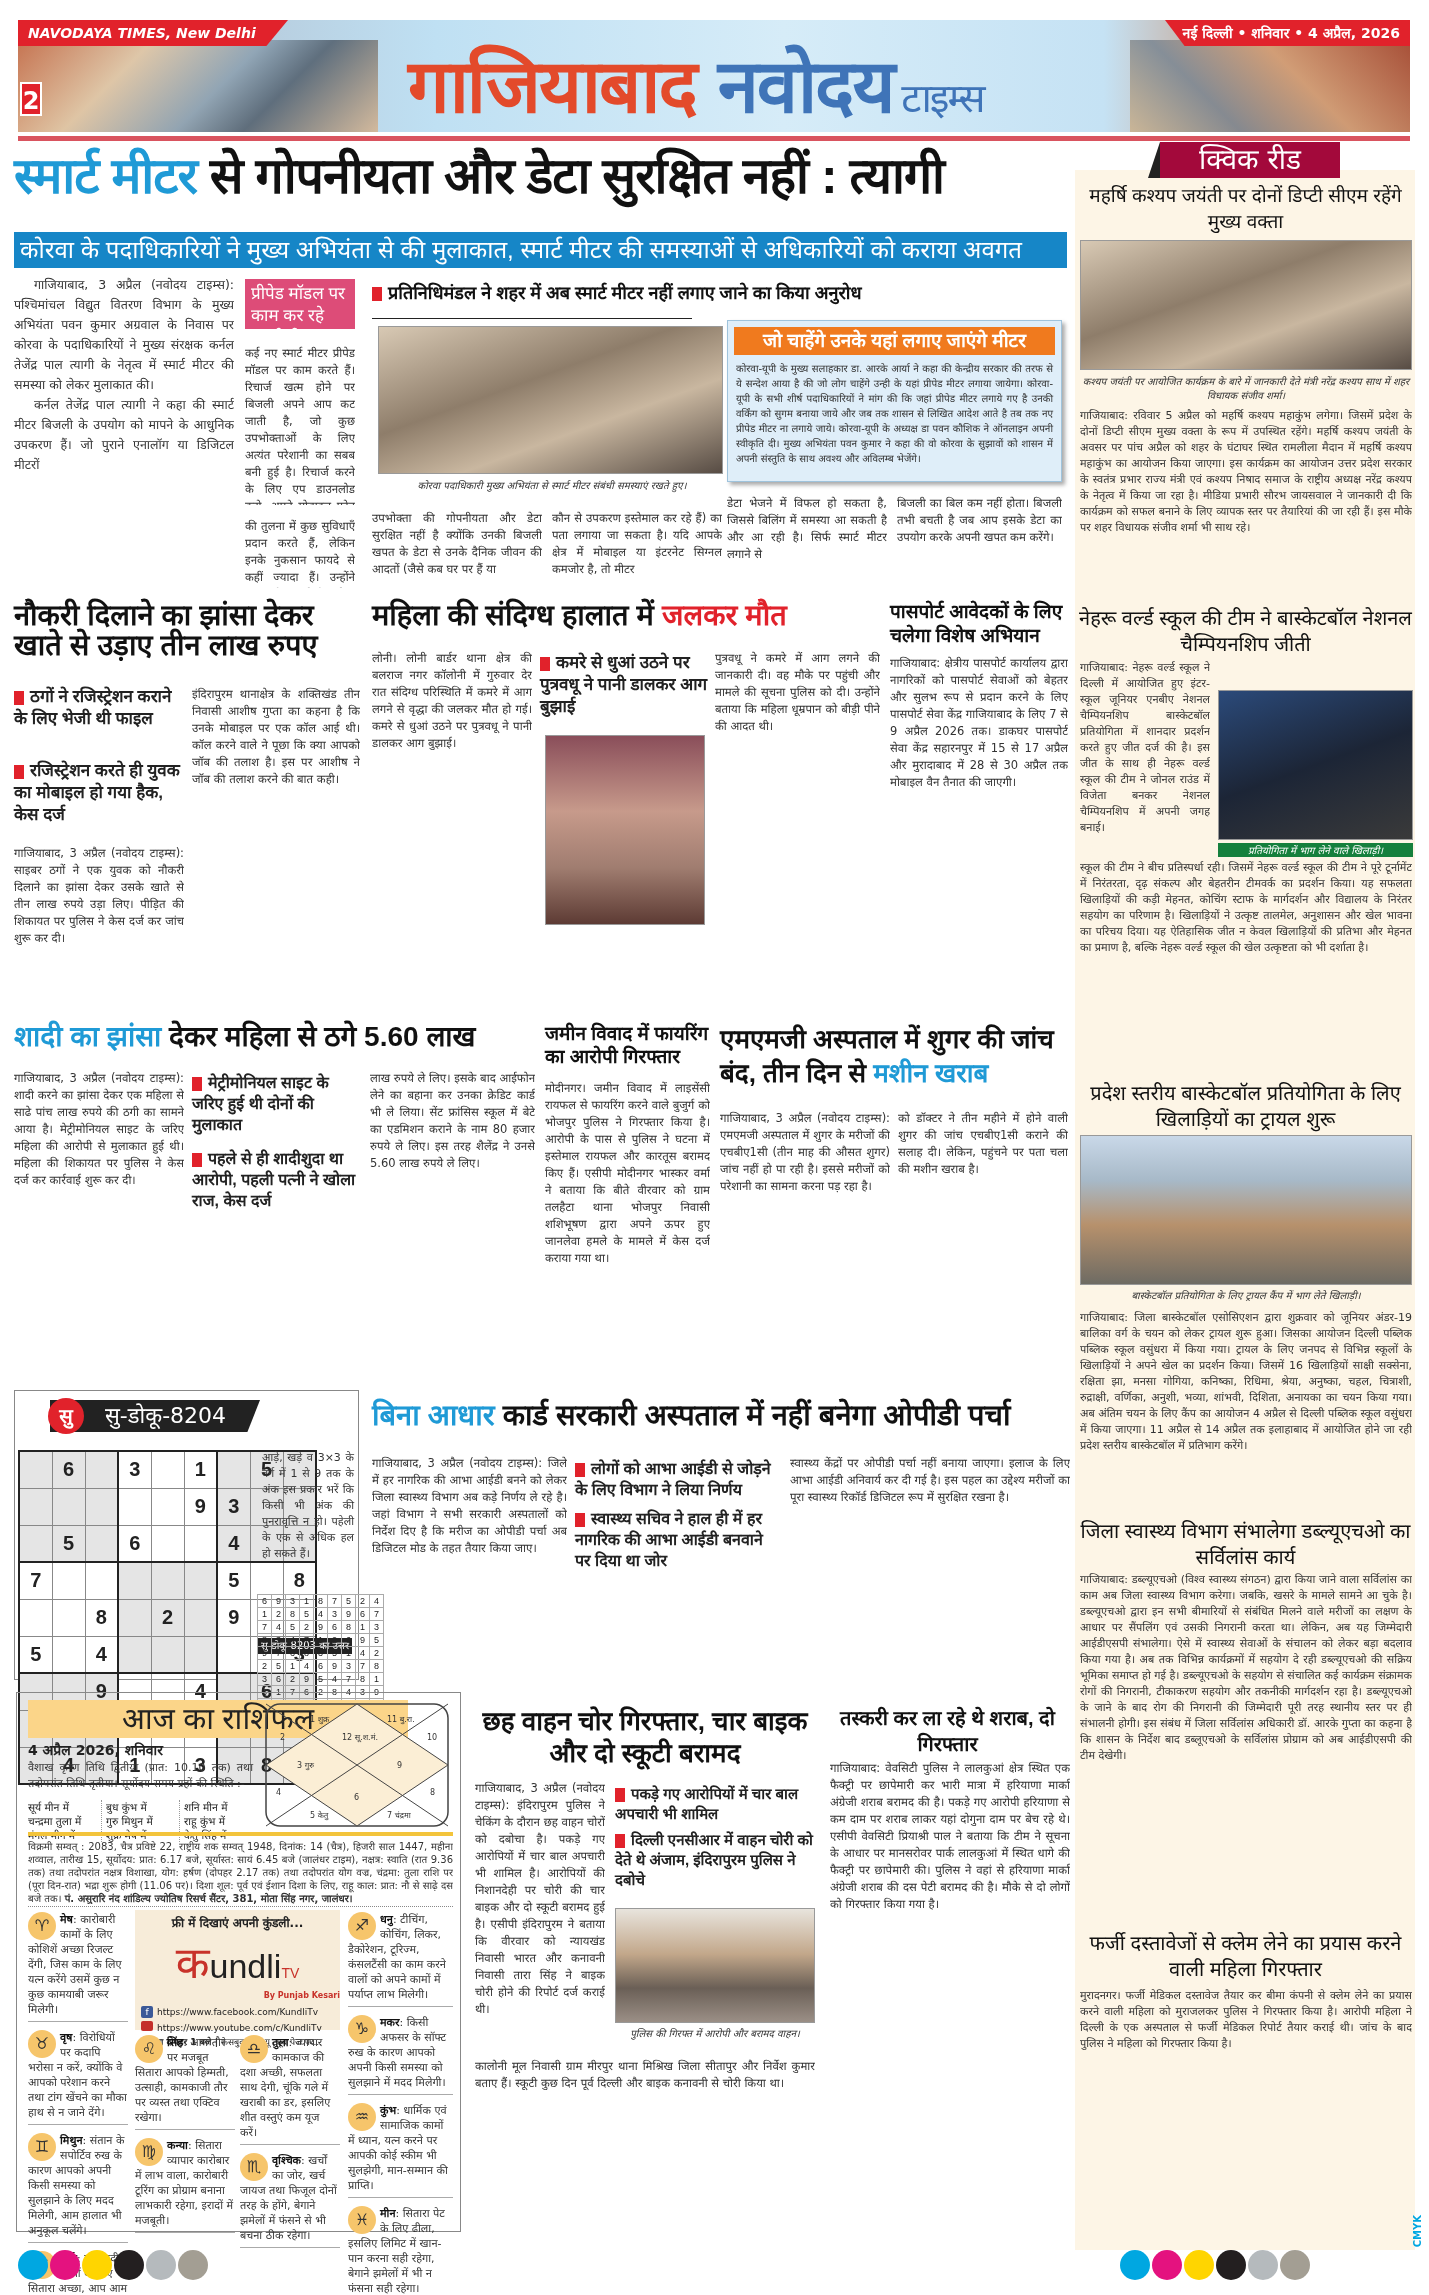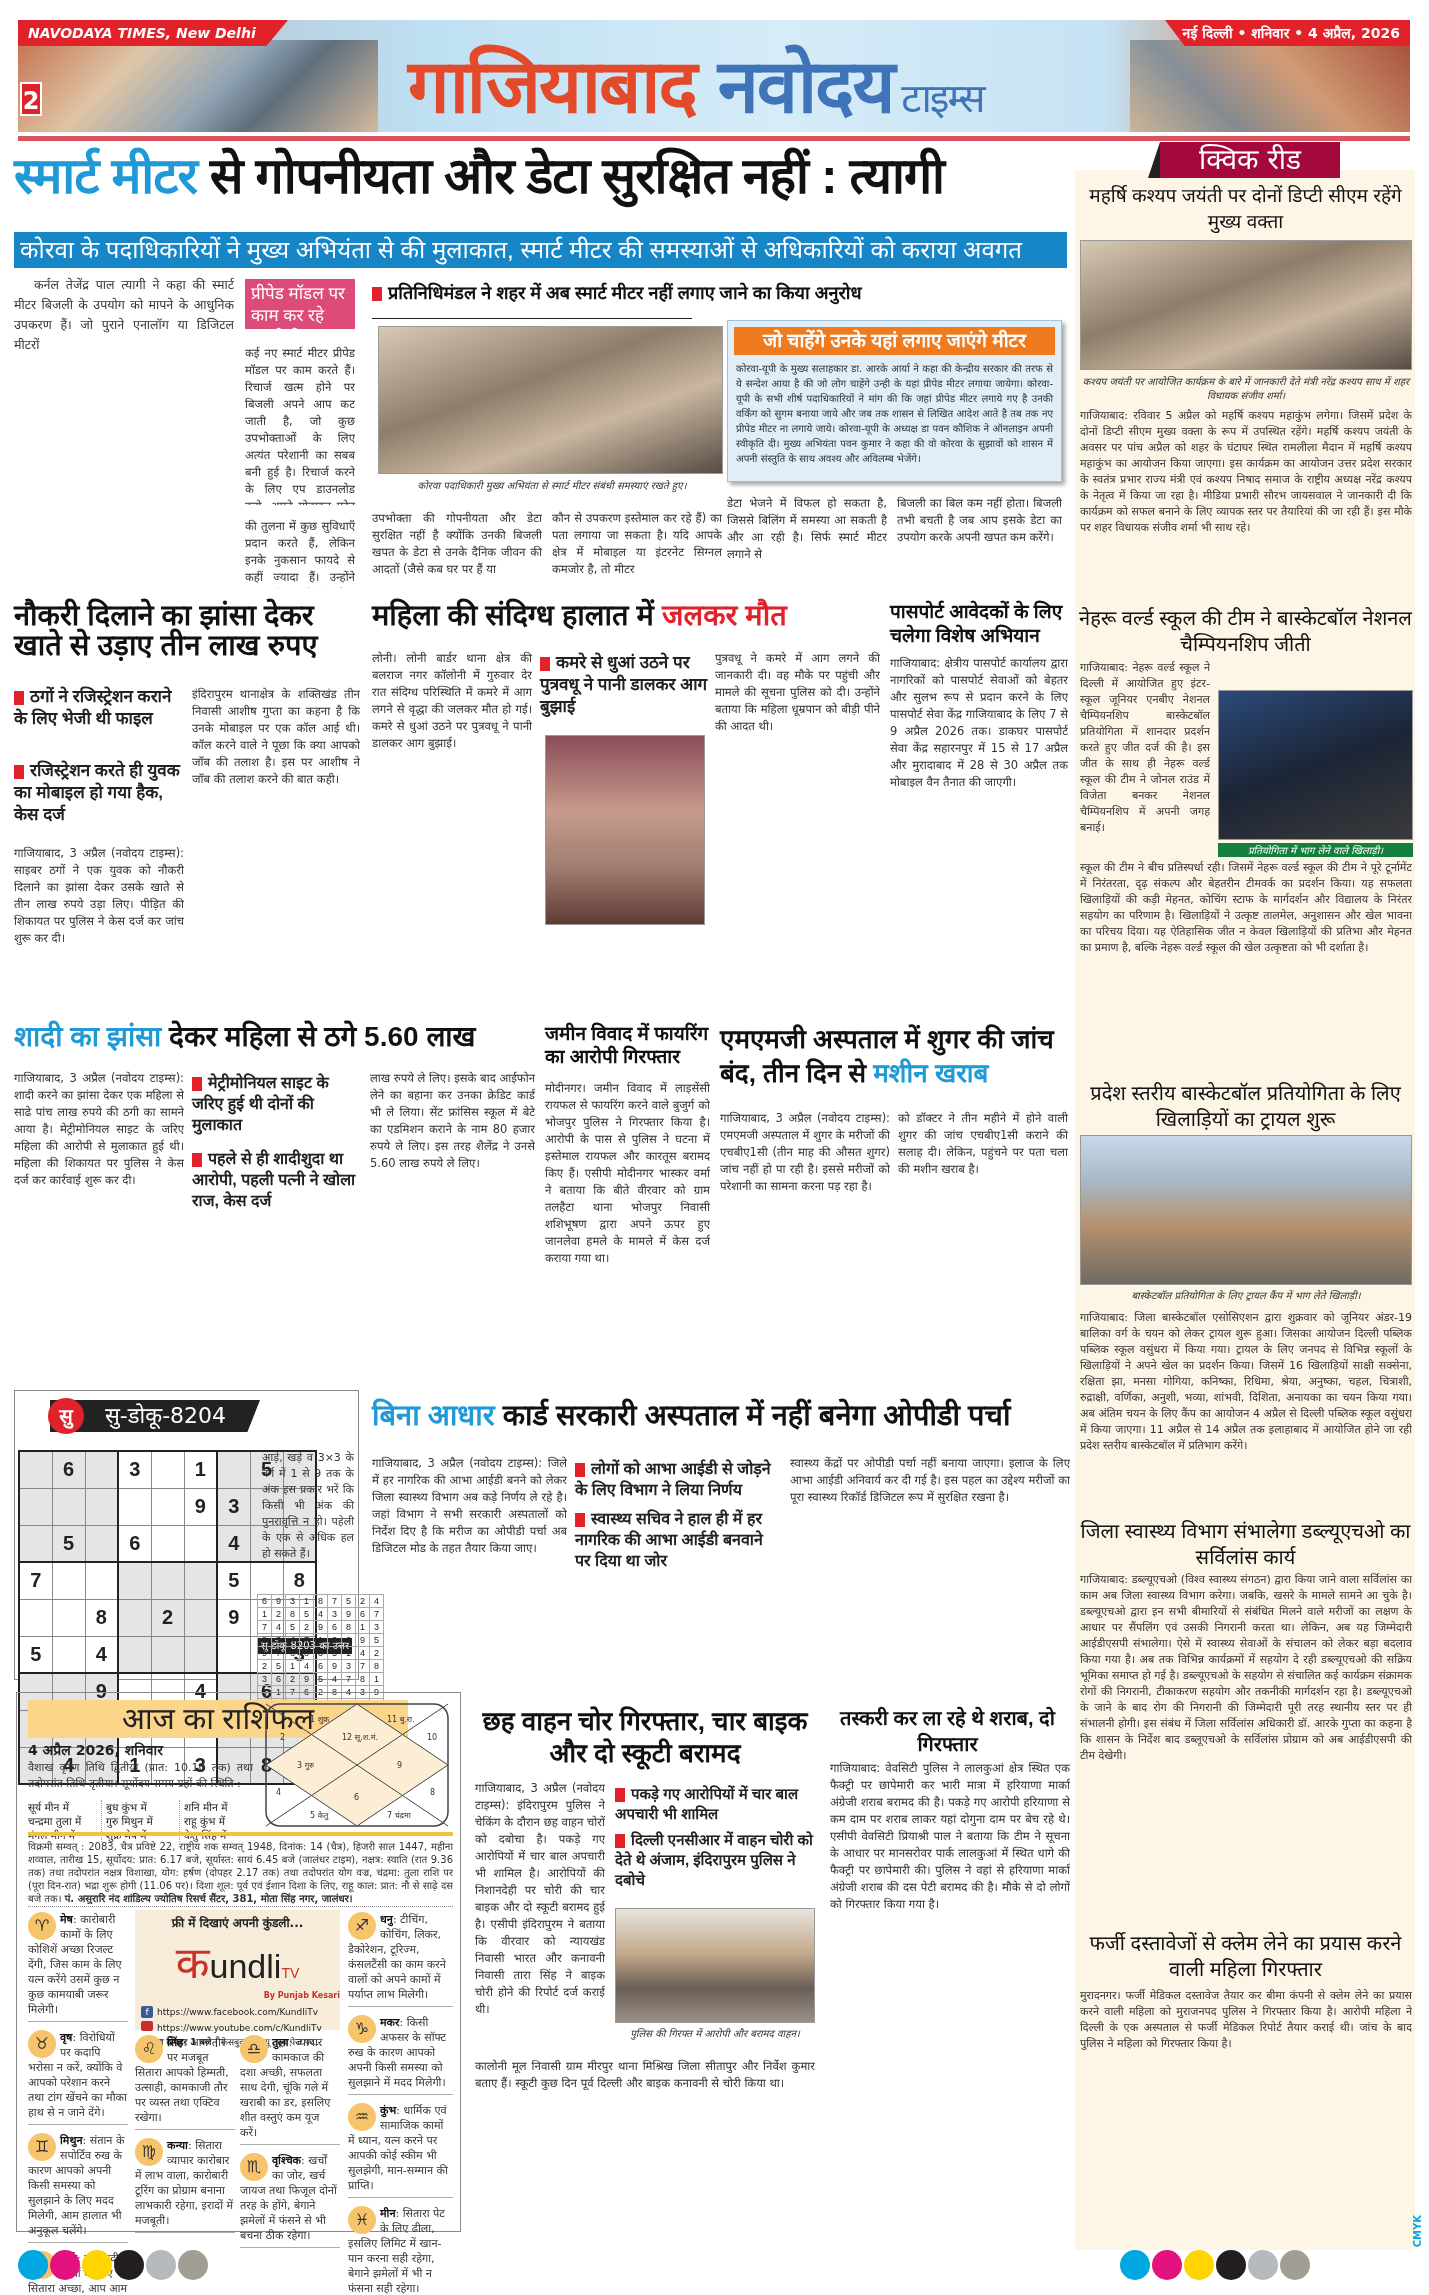--- a/index.html
+++ b/index.html
@@ -57,20 +57,21 @@
   </div>
 </div>
 <div class="abs rule-red"></div>
 
 <div class="abs headline h-main">
   <span class="blue">स्मार्ट मीटर</span> <span>से गोपनीयता और डेटा सुरक्षित नहीं : त्यागी</span>
 </div>
 <div class="abs subbar">कोरवा के पदाधिकारियों ने मुख्य अभियंता से की मुलाकात, स्मार्ट मीटर की समस्याओं से अधिकारियों को कराया अवगत</div>
 
 <div class="abs body-text" style="left:14px;top:275px;width:220px;height:240px;overflow:hidden">
+  <p style="text-indent:20px">गाजियाबाद, 3 अप्रैल (नवोदय टाइम्स): पश्चिमांचल विद्युत वितरण विभाग के मुख्य अभियंता पवन कुमार अग्रवाल के निवास पर कोरवा के पदाधिकारियों ने मुख्य संरक्षक कर्नल तेजेंद्र पाल त्यागी के नेतृत्व में स्मार्ट मीटर की समस्या को लेकर मुलाकात की।</p>
   <p style="text-indent:20px">कर्नल तेजेंद्र पाल त्यागी ने कहा की स्मार्ट मीटर बिजली के उपयोग को मापने के आधुनिक उपकरण हैं। जो पुराने एनालॉग या डिजिटल मीटरों</p>
 </div>
 <div class="abs pinkbox" style="left:245px;top:279px;width:110px;height:50px;font-size:17px;line-height:22px">प्रीपेड मॉडल पर काम कर रहे स्मार्ट मीटर</div>
 <div class="abs body-text" style="left:245px;top:345px;width:110px;height:160px;font-size:11.5px;line-height:17px;overflow:hidden">कई नए स्मार्ट मीटर प्रीपेड मॉडल पर काम करते हैं। रिचार्ज खत्म होने पर बिजली अपने आप कट जाती है, जो कुछ उपभोक्ताओं के लिए अत्यंत परेशानी का सबब बनी हुई है। रिचार्ज करने के लिए एप डाउनलोड करो, अपने मोबाइल फोन को सिस्टम से जोड़ो एवं अन्य अनेको ओपचारिकताएं हैं। जिनके कारण आम आदमी परेशान है।</div>
 <div class="abs body-text" style="left:245px;top:518px;width:110px;height:70px;font-size:11.5px;line-height:17px;overflow:hidden">की तुलना में कुछ सुविधाएँ प्रदान करते हैं, लेकिन इनके नुकसान फायदे से कहीं ज्यादा हैं। उन्होंने बताया कि स्मार्ट मीटर में</div>
 
 <div class="abs kicker" style="left:372px;top:280px;width:700px;font-size:18px;color:#111">प्रतिनिधिमंडल ने शहर में अब स्मार्ट मीटर नहीं लगाए जाने का किया अनुरोध</div>
 <div class="abs hr" style="left:372px;top:318px;width:320px"></div>
 <div class="abs photo" style="left:378px;top:326px;width:345px;height:148px"></div>
 <div class="abs caption" style="left:372px;top:478px;width:360px;font-size:10px">कोरवा पदाधिकारी मुख्य अभियंता से स्मार्ट मीटर संबंधी समस्याएं रखते हुए।</div>
@@ -100,21 +101,21 @@
 
 <div class="abs rc-head" style="left:1078px;top:1080px;width:335px;font-size:20px">प्रदेश स्तरीय बास्केटबॉल प्रतियोगिता के लिए खिलाड़ियों का ट्रायल शुरू</div>
 <div class="abs photo" style="left:1080px;top:1135px;width:332px;height:150px;background:linear-gradient(180deg,#c9d8e8,#a7b9c8 30%,#b7916c 60%,#6e6b63)"></div>
 <div class="abs caption" style="left:1080px;top:1288px;width:332px;font-size:10px">बास्केटबॉल प्रतियोगिता के लिए ट्रायल कैंप में भाग लेते खिलाड़ी।</div>
 <div class="abs body-text" style="left:1080px;top:1310px;width:332px;height:205px;font-size:11px;line-height:16px;overflow:hidden">गाजियाबाद: जिला बास्केटबॉल एसोसिएशन द्वारा शुक्रवार को जूनियर अंडर-19 बालिका वर्ग के चयन को लेकर ट्रायल शुरू हुआ। जिसका आयोजन दिल्ली पब्लिक पब्लिक स्कूल वसुंधरा में किया गया। ट्रायल के लिए जनपद से विभिन्न स्कूलों के खिलाड़ियों ने अपने खेल का प्रदर्शन किया। जिसमें 16 खिलाड़ियों साक्षी सक्सेना, रक्षिता झा, मनसा गोगिया, कनिष्का, रिधिमा, श्रेया, अनुष्का, चहल, चित्राशी, रुद्राक्षी, वर्णिका, अनुशी, भव्या, शांभवी, दिशिता, अनायका का चयन किया गया। अब अंतिम चयन के लिए कैंप का आयोजन 4 अप्रैल से दिल्ली पब्लिक स्कूल वसुंधरा में किया जाएगा। 11 अप्रैल से 14 अप्रैल तक इलाहाबाद में आयोजित होने जा रही प्रदेश स्तरीय बास्केटबॉल में प्रतिभाग करेंगे।</div>
 
 <div class="abs rc-head" style="left:1078px;top:1518px;width:335px;font-size:20px">जिला स्वास्थ्य विभाग संभालेगा डब्ल्यूएचओ का सर्विलांस कार्य</div>
 <div class="abs body-text" style="left:1080px;top:1572px;width:332px;height:325px;font-size:11px;line-height:16px;overflow:hidden">गाजियाबाद: डब्ल्यूएचओ (विश्व स्वास्थ्य संगठन) द्वारा किया जाने वाला सर्विलांस का काम अब जिला स्वास्थ्य विभाग करेगा। जबकि, खसरे के मामले सामने आ चुके है। डब्ल्यूएचओ द्वारा इन सभी बीमारियों से संबंधित मिलने वाले मरीजों का लक्षण के आधार पर सैंपलिंग एवं उसकी निगरानी करता था। लेकिन, अब यह जिम्मेदारी आईडीएसपी संभालेगा। ऐसे में स्वास्थ्य सेवाओं के संचालन को लेकर बड़ा बदलाव किया गया है। अब तक विभिन्न कार्यक्रमों में सहयोग दे रही डब्ल्यूएचओ की सक्रिय भूमिका समाप्त हो गई है। डब्ल्यूएचओ के सहयोग से संचालित कई कार्यक्रम संक्रामक रोगों की निगरानी, टीकाकरण सहयोग और तकनीकी मार्गदर्शन रहा है। डब्ल्यूएचओ के जाने के बाद रोग की निगरानी की जिम्मेदारी पूरी तरह स्थानीय स्तर पर ही संभालनी होगी। इस संबंध में जिला सर्विलांस अधिकारी डॉ. आरके गुप्ता का कहना है कि शासन के निर्देश बाद डब्लूएचओ के सर्विलांस प्रोग्राम को अब आईडीएसपी की टीम देखेगी।</div>
 
 <div class="abs rc-head" style="left:1078px;top:1930px;width:335px;font-size:20px">फर्जी दस्तावेजों से क्लेम लेने का प्रयास करने वाली महिला गिरफ्तार</div>
-<div class="abs body-text" style="left:1080px;top:1988px;width:332px;height:255px;font-size:11px;line-height:16px;overflow:hidden">मुरादनगर। फर्जी मेडिकल दस्तावेज तैयार कर बीमा कंपनी से क्लेम लेने का प्रयास करने वाली महिला को मुराजनपद पुलिस ने गिरफ्तार किया है। आरोपी महिला ने दिल्ली के एक अस्पताल से फर्जी मेडिकल रिपोर्ट तैयार कराई थी। जांच के बाद पुलिस ने महिला को गिरफ्तार किया है।</div>
+<div class="abs body-text" style="left:1080px;top:1988px;width:332px;height:255px;font-size:11px;line-height:16px;overflow:hidden">मुरादनगर। फर्जी मेडिकल दस्तावेज तैयार कर बीमा कंपनी से क्लेम लेने का प्रयास करने वाली महिला को मुराजलकर पुलिस ने गिरफ्तार किया है। आरोपी महिला ने दिल्ली के एक अस्पताल से फर्जी मेडिकल रिपोर्ट तैयार कराई थी। जांच के बाद पुलिस ने महिला को गिरफ्तार किया है।</div>
 
 <div class="abs headline" style="left:14px;top:600px;width:345px;font-size:29px;color:#111">नौकरी दिलाने का झांसा देकर खाते से उड़ाए तीन लाख रुपए</div>
 <div class="abs kicker" style="left:14px;top:686px;width:170px;font-size:17px;line-height:22px">ठगों ने रजिस्ट्रेशन कराने के लिए भेजी थी फाइल</div>
 <div class="abs kicker" style="left:14px;top:760px;width:170px;font-size:17px;line-height:22px">रजिस्ट्रेशन करते ही युवक का मोबाइल हो गया हैक, केस दर्ज</div>
 <div class="abs body-text" style="left:14px;top:845px;width:170px;height:165px;font-size:11.5px;line-height:17px;overflow:hidden">गाजियाबाद, 3 अप्रैल (नवोदय टाइम्स): साइबर ठगों ने एक युवक को नौकरी दिलाने का झांसा देकर उसके खाते से तीन लाख रुपये उड़ा लिए। पीड़ित की शिकायत पर पुलिस ने केस दर्ज कर जांच शुरू कर दी।</div>
 <div class="abs body-text" style="left:192px;top:686px;width:168px;height:325px;font-size:11.5px;line-height:17px;overflow:hidden">इंदिरापुरम थानाक्षेत्र के शक्तिखंड तीन निवासी आशीष गुप्ता का कहना है कि उनके मोबाइल पर एक कॉल आई थी। कॉल करने वाले ने पूछा कि क्या आपको जॉब की तलाश है। इस पर आशीष ने जॉब की तलाश करने की बात कही।</div>
 
 <div class="abs headline" style="left:372px;top:600px;width:345px;font-size:29px;color:#111;white-space:nowrap">
   <span>महिला की संदिग्ध हालात में</span> <span style="color:#e1222b">जलकर मौत</span>
 </div>

